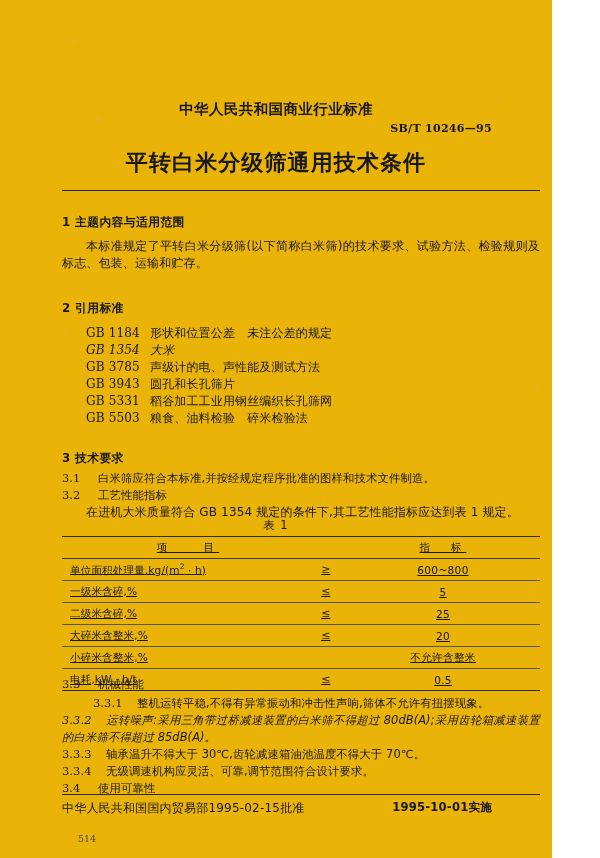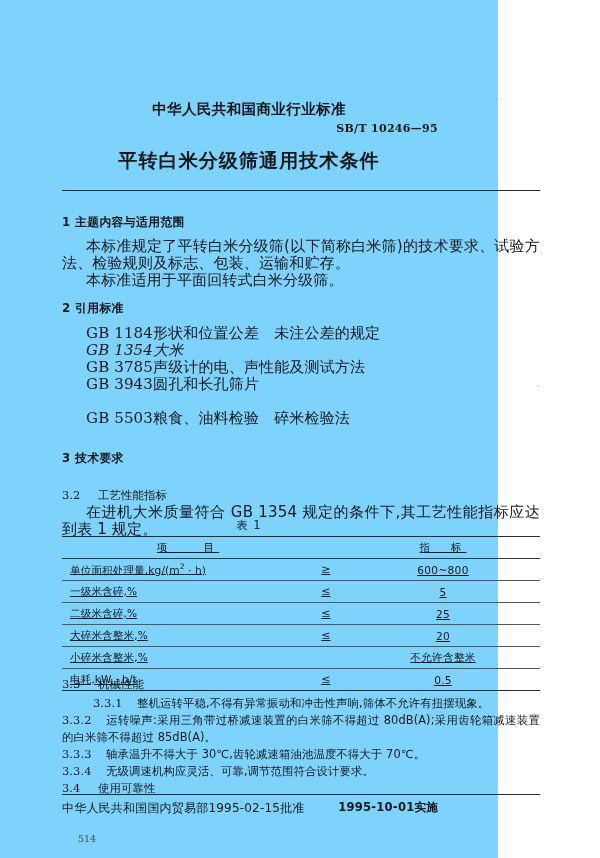--- a/index.html
+++ b/index.html
@@ -12,23 +12,23 @@
     height: 858px;
     position: relative;
     font-family: "DejaVu Sans", "Liberation Sans", sans-serif;
     color: #18181a;
     overflow: hidden;
   }
 
   .page {
     position: absolute;
     left: 0; top: 0;
-    width: 498px;
+    width: 552px;
     height: 858px;
-    background: #7dd3fc;
+    background: #eab308;
   }
 
   
   .speck {
     position: absolute;
     background: #b9b9bd;
     border-radius: 50%;
     opacity: .55;
   }
 
@@ -49,37 +49,37 @@
     font-size: 11px;
     font-weight: bold;
     font-family: "DejaVu Serif", "Liberation Serif", serif;
     letter-spacing: .3px;
   }
   .hdr-title {
     position: absolute;
     left: 0; right: 0;
     top: 148px;
     text-align: center;
-    font-size: 19px;
+    font-size: 22px;
     font-weight: bold;
     letter-spacing: 1.1px;
   }
   .rule-top {
     position: absolute;
     left: 62px;
     top: 190px;
     width: 478px;
     height: 0;
     border-top: 1.4px solid #2a2a2c;
   }
 
   
   .blk {
     position: absolute;
-    font-size: 15px;
+    font-size: 12px;
     line-height: 16.6px;
     letter-spacing: .15px;
   }
   .sec-head {
     font-weight: bold;
     font-size: 11.8px;
     letter-spacing: .4px;
   }
   .sec-num {
     display: inline-block;
@@ -226,46 +226,51 @@
 
   <div class="hdr-org">中华人民共和国商业行业标准</div>
   <div class="hdr-stdno">SB/T 10246—95</div>
   <div class="hdr-title">平转白米分级筛通用技术条件</div>
   <div class="rule-top"></div>
 
   <div class="blk sec-head" style="left:62px; top:214px;">
     <span class="sec-num">1</span><span>主题内容与适用范围</span>
   </div>
   <div class="blk para" style="left:62px; top:238px; width:478px;">本标准规定了平转白米分级筛(以下简称白米筛)的技术要求、试验方法、检验规则及标志、包装、运输和贮存。</div>
-  <div class="blk para" style="left:62px; top:272px; width:478px;">本标准适用于平面回转式白米分级筛。</div>
 
   <div class="blk sec-head" style="left:62px; top:300px;">
     <span class="sec-num">2</span><span>引用标准</span>
   </div>
 
   <div class="blk refline" style="left:86px; top:325px;">
     <span class="refcode">GB 1184</span><span>形状和位置公差　未注公差的规定</span>
   </div>
   <div class="blk refline" style="left:86px; top:342px;font-style:italic;">
     <span class="refcode">GB 1354</span><span>大米</span>
   </div>
   <div class="blk refline" style="left:86px; top:359px;">
     <span class="refcode">GB 3785</span><span>声级计的电、声性能及测试方法</span>
   </div>
   <div class="blk refline" style="left:86px; top:376px;">
     <span class="refcode">GB 3943</span><span>圆孔和长孔筛片</span>
   </div>
+  <div class="blk refline" style="left:86px; top:393px;">
+    <span class="refcode">GB 5331</span><span>稻谷加工工业用钢丝编织长孔筛网</span>
+  </div>
   <div class="blk refline" style="left:86px; top:410px;">
     <span class="refcode">GB 5503</span><span>粮食、油料检验　碎米检验法</span>
   </div>
 
   <div class="blk sec-head" style="left:62px; top:450px;">
     <span class="sec-num">3</span><span>技术要求</span>
   </div>
 
+  <div class="clause" style="left:62px; top:470px; width:478px;">
+    <span class="cn mono">3.1</span><span>白米筛应符合本标准,并按经规定程序批准的图样和技术文件制造。</span>
+  </div>
 
   <div class="clause" style="left:62px; top:487px; width:478px;">
     <span class="cn mono">3.2</span><span>工艺性能指标</span>
   </div>
   <div class="blk para" style="left:62px; top:504px; width:478px;">在进机大米质量符合 GB 1354 规定的条件下,其工艺性能指标应达到表 1 规定。</div>
 
   <div class="tbl-cap">表 1</div>
 
   <table class="tbl">
     <tbody>
@@ -313,21 +318,21 @@
   </table>
 
   <div class="clause" style="left:62px; top:676px; width:478px;">
     <span class="cn mono">3.3</span><span>机械性能</span>
   </div>
 
   <div class="clause" style="left:73px; top:695px; width:478px;margin-left:20px;">
     <span class="cn deep mono">3.3.1</span><span>整机运转平稳,不得有异常振动和冲击性声响,筛体不允许有扭摆现象。</span>
   </div>
 
-  <div class="clause" style="left:62px; top:712px; width:478px;">
+  <div class="clause" style="left:62px; top:712px; width:478px;font-style:italic;">
     <span class="cn deep mono">3.3.2</span><span>运转噪声:采用三角带过桥减速装置的白米筛不得超过 80dB(A);采用齿轮箱减速装置的白米筛不得超过 85dB(A)。</span>
   </div>
 
   <div class="clause" style="left:62px; top:746px; width:478px;">
     <span class="cn deep mono">3.3.3</span><span>轴承温升不得大于 30℃,齿轮减速箱油池温度不得大于 70℃。</span>
   </div>
 
   <div class="clause" style="left:62px; top:763px; width:478px;">
     <span class="cn deep mono">3.3.4</span><span>无级调速机构应灵活、可靠,调节范围符合设计要求。</span>
   </div>

